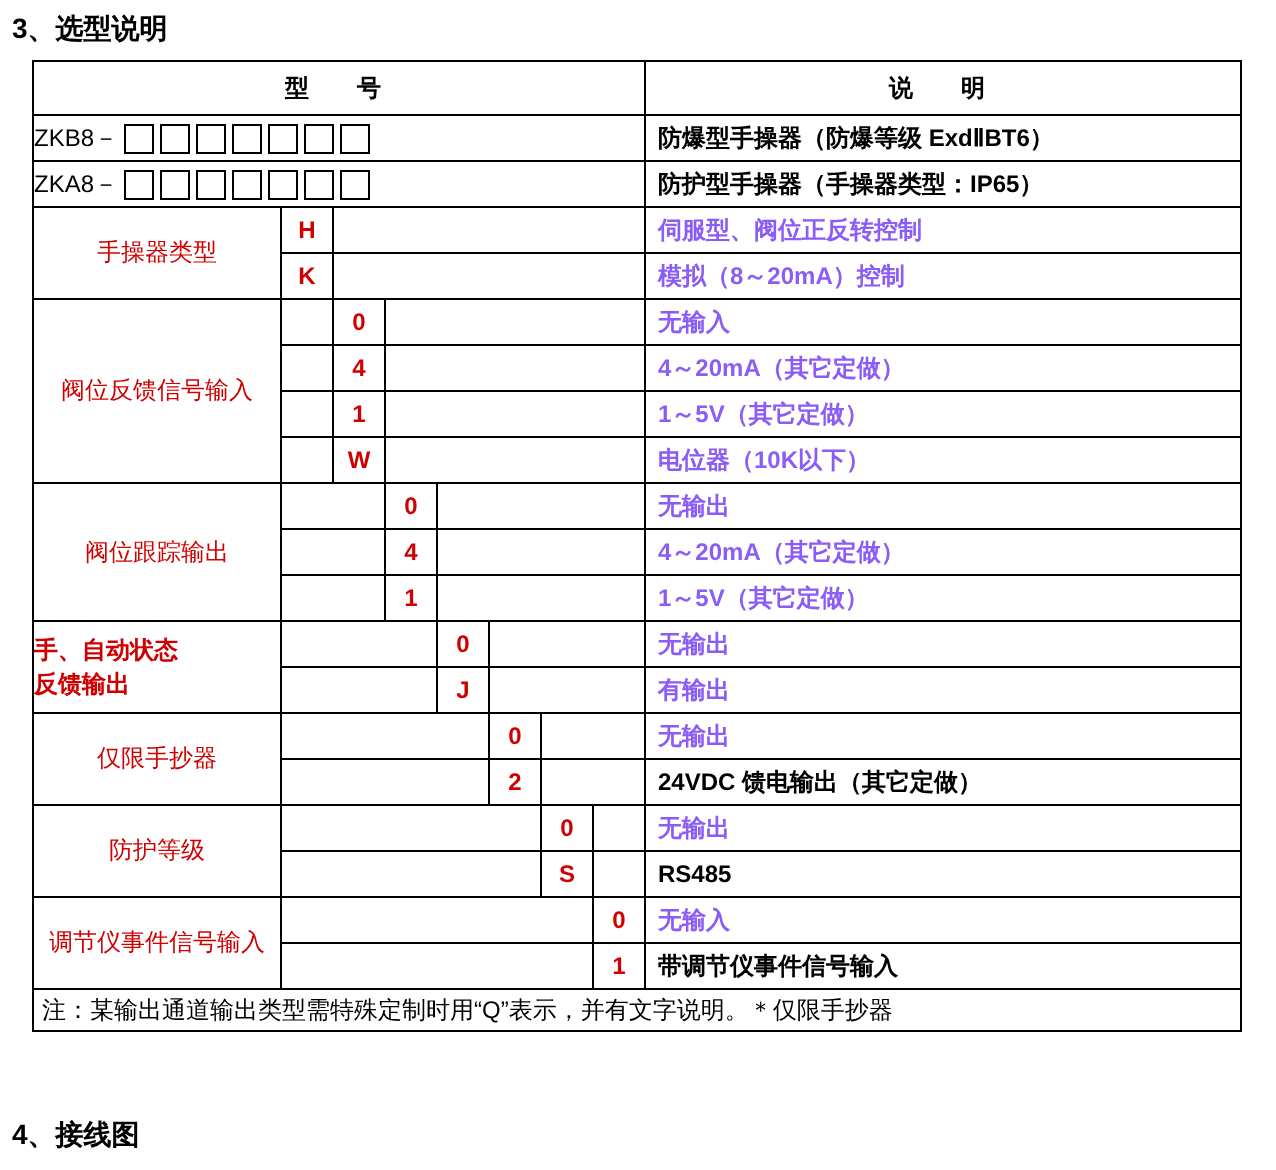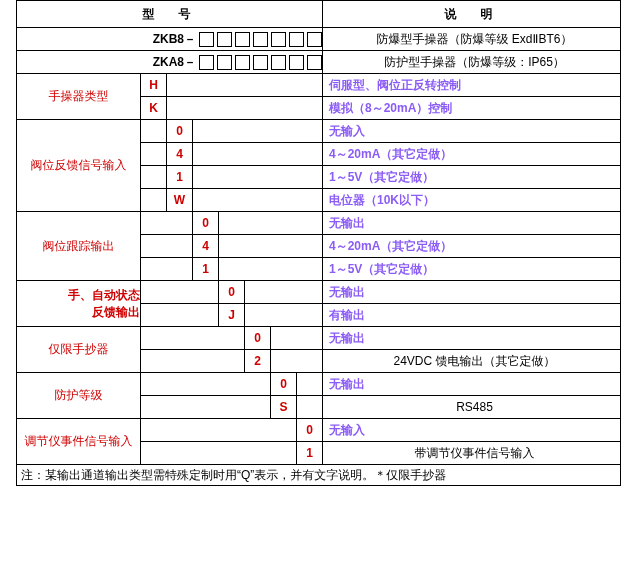--- a/index.html
+++ b/index.html
@@ -47,49 +47,48 @@
     font-size: 12px;
   }
   .hdr {
     text-align: center;
     font-weight: bold;
     font-size: 14px;
     letter-spacing: 6px;
     height: 26px !important;
   }
   .model-cell {
-    text-align: right;
-    font-weight: bold;
+    text-align: left;
+    font-weight: normal;
     font-size: 13px;
     white-space: nowrap;
   }
   .desc {
     padding-left: 6px !important;
     color: #8b5cf6;
     font-weight: bold;
     font-size: 12px;
     white-space: nowrap;
   }
   .desc-black {
     padding-left: 6px !important;
     color: #000000;
-    font-weight: normal;
-    font-size: 12px;
-    white-space: nowrap;
-    text-align: center;
+    font-weight: bold;
+    font-size: 12px;
+    white-space: nowrap;
   }
   .label {
     text-align: center;
     color: #d00000;
     font-weight: normal;
     font-size: 12px;
     white-space: nowrap;
   }
   .label-2line {
-    text-align: right;
+    text-align: left;
     color: #d00000;
     font-weight: bold;
     font-size: 12px;
     line-height: 17px;
   }
   .code {
     text-align: center;
     color: #d00000;
     font-weight: bold;
     font-size: 12px;
@@ -115,20 +114,21 @@
     border: 1px solid #000000;
     margin-left: 3px;
     vertical-align: middle;
   }
 </style>
 </head>
 <body>
 
 <div class="page">
 
+  <div class="section-heading">3、选型说明</div>
 
   <table class="spec">
     <colgroup>
       <col style="width:124px">
       <col style="width:26px">
       <col style="width:26px">
       <col style="width:26px">
       <col style="width:26px">
       <col style="width:26px">
       <col style="width:26px">
@@ -146,21 +146,21 @@
         <td class="model-cell" colspan="8">
           <span>ZKB8－</span><span class="box-row"><span class="sq"></span><span class="sq"></span><span class="sq"></span><span class="sq"></span><span class="sq"></span><span class="sq"></span><span class="sq"></span></span>
         </td>
         <td class="desc-black">防爆型手操器（防爆等级 ExdⅡBT6）</td>
       </tr>
 
       <tr>
         <td class="model-cell" colspan="8">
           <span>ZKA8－</span><span class="box-row"><span class="sq"></span><span class="sq"></span><span class="sq"></span><span class="sq"></span><span class="sq"></span><span class="sq"></span><span class="sq"></span></span>
         </td>
-        <td class="desc-black">防护型手操器（防爆等级：IP65）</td>
+        <td class="desc-black">防护型手操器（手操器类型：IP65）</td>
       </tr>
 
       <tr>
         <td class="label" rowspan="2">手操器类型</td>
         <td class="code">H</td>
         <td class="blank" colspan="6"></td>
         <td class="desc">伺服型、阀位正反转控制</td>
       </tr>
       <tr>
         <td class="code">K</td>
@@ -270,14 +270,15 @@
         <td class="code">1</td>
         <td class="desc-black">带调节仪事件信号输入</td>
       </tr>
 
       <tr>
         <td class="note" colspan="9">注：某输出通道输出类型需特殊定制时用“Q”表示，并有文字说明。＊仅限手抄器</td>
       </tr>
     </tbody>
   </table>
 
+  <div class="section-heading bottom">4、接线图</div>
 
 </div>
 
 </body></html>

